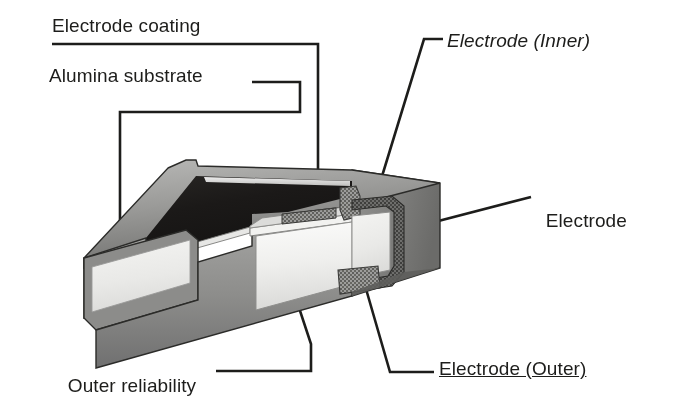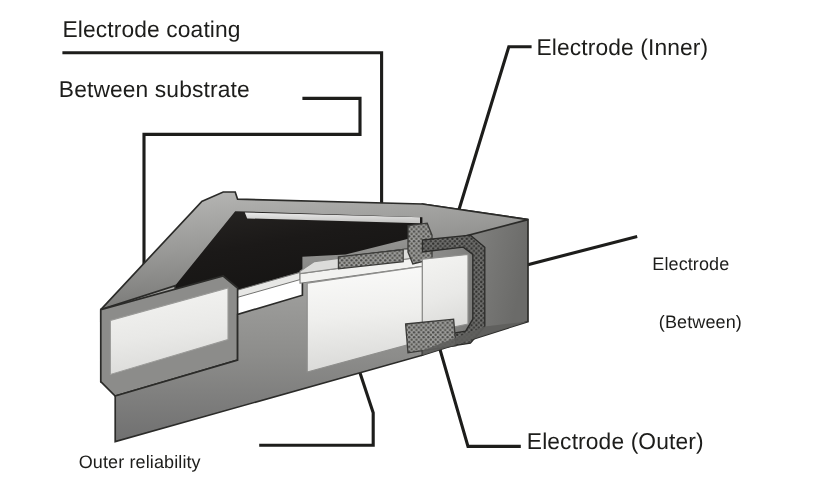--- a/index.html
+++ b/index.html
@@ -10,28 +10,28 @@
   }
   #figure{position:absolute;inset:0;width:696px;height:417px;}
   .lbl{
     position:absolute;
     font-size:19px;
     line-height:23px;
     color:#1d1d1b;
     white-space:pre;
     letter-spacing:.1px;
   }
-  .lbl-2{font-size:15px;line-height:24px;}
+  .lbl-2{font-size:19px;line-height:24px;}
   #lbl-protective{left:52px;top:14px;}
   #lbl-alumina{left:49px;top:64px;}
-  #lbl-inner{left:447px;top:29px;}
+  #lbl-inner{left:447px;top:29px;font-style:italic;}
   #lbl-between{left:535px;top:185px;}
   #lbl-between .l2{display:block;padding-left:14px;}
   #lbl-metal{left:57px;top:350px;}
-  #lbl-outer{left:439px;top:357px;}
+  #lbl-outer{left:439px;top:357px;text-decoration:underline;}
 </style>
 </head>
 <body>
 
 <svg id="figure" viewBox="0 0 696 417" xmlns="http://www.w3.org/2000/svg">
   <defs>
     <linearGradient id="gTopRim" x1="0" y1="0" x2="0.3" y2="1">
       <stop offset="0" stop-color="#b9b9b7"></stop>
       <stop offset="0.45" stop-color="#9a9a98"></stop>
       <stop offset="1" stop-color="#6f6f6d"></stop>
@@ -115,27 +115,26 @@
     <path d="M352,216 L390,212 L390,270 L352,278 Z" fill="url(#gPanel)" stroke="#8f8f8d" stroke-width="1"></path>
 
     <path d="M338,270 L378,266 L380,288 L340,294 Z" fill="url(#stipple)" stroke="#3a3a38" stroke-width="1.1"></path>
 
     <path d="M352,292 L404,272 L440,268 L352,296 Z" fill="#5e5e5c" opacity="0.9"></path>
   </g>
 </svg>
 
 <div class="lbl" id="lbl-protective">Electrode coating</div>
 
-<div class="lbl" id="lbl-alumina">Between substrate</div>
+<div class="lbl" id="lbl-alumina">Alumina substrate</div>
 
 <div class="lbl" id="lbl-inner">Electrode (Inner)</div>
 
 <div class="lbl lbl-2" id="lbl-between">
   <span class="l1">Electrode</span>
-  <span class="l2">(Between)</span>
 </div>
 
 <div class="lbl lbl-2" id="lbl-metal">
   <span class="l1">Outer reliability</span>
   
 </div>
 
 <div class="lbl" id="lbl-outer">Electrode (Outer)</div>
 
 </body></html>

